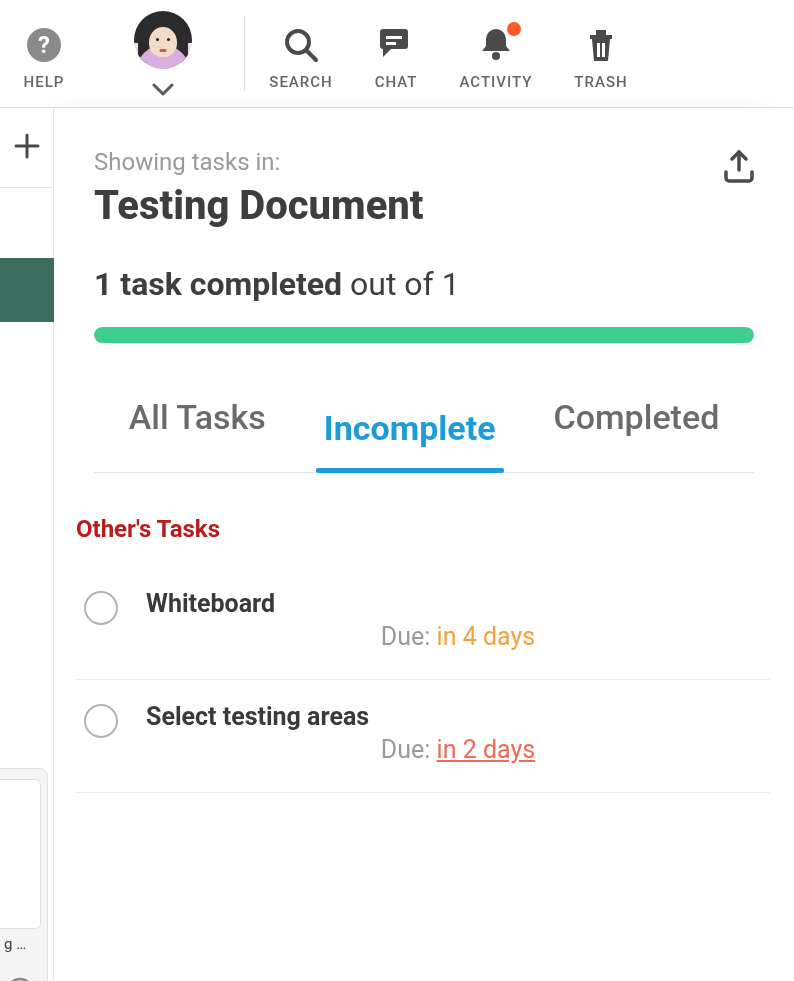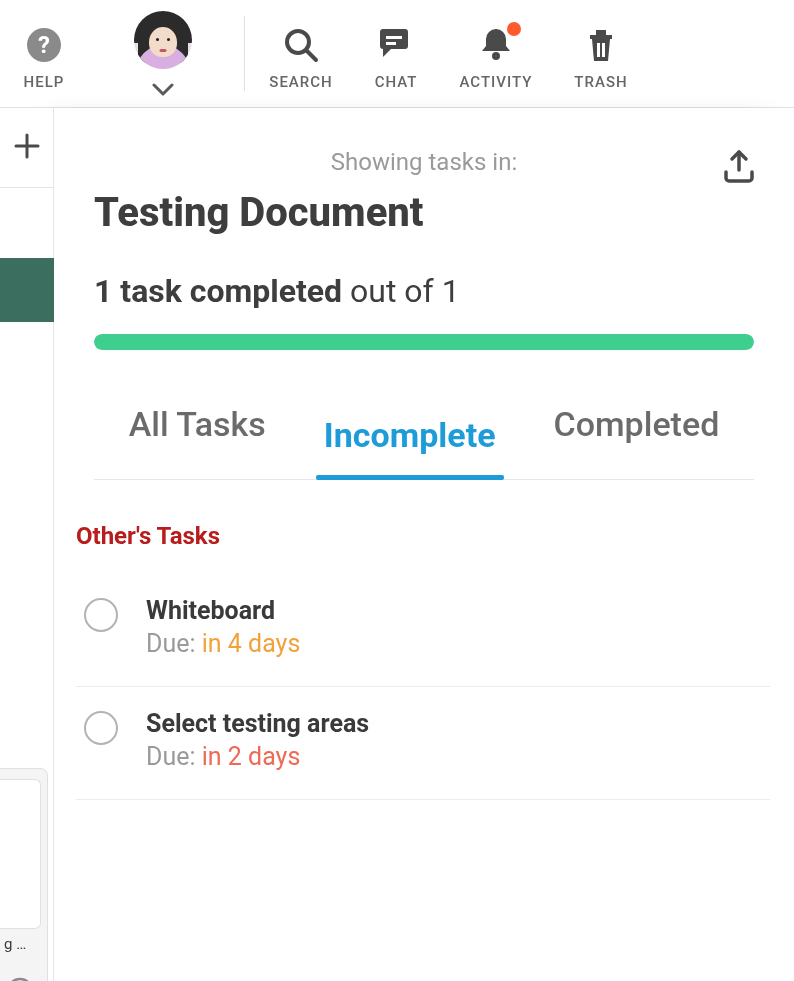--- a/index.html
+++ b/index.html
@@ -181,22 +181,21 @@
     background: #fff;
     box-shadow: -14px 0 24px -12px rgba(0,0,0,0.18);
     padding: 0;
   }
   .panel-inner {
     padding: 40px 40px 0 40px;
   }
   .showing-label {
     font-size: 24px;
     color: #9a9a9a;
-    margin-bottom: 13px;
-    text-align: center;
+    margin-bottom: 6px;
   }
   .doc-title {
     font-size: 40px;
     font-weight: 800;
     color: #3e3e3e;
     margin-bottom: 36px;
   }
   .export-btn {
     position: absolute;
     top: 40px; right: 36px;
@@ -279,23 +278,24 @@
   .task-body { flex: 1; }
   .task-title {
     font-size: 25px;
     font-weight: 700;
     color: #3a3a3a;
     margin-bottom: 4px;
   }
   .task-due {
     font-size: 25px;
     color: #9a9a9a;
+    text-align: center;
   }
   .due-orange { color: #f2a13b; }
-  .due-red { color: #ee6a55; }
+  .due-red { color: #ee6a55; text-decoration: underline; }
 
 </style>
 </head>
 <body>
 
 <div class="toolbar">
 
   <div class="toolbar-item toolbar-help">
     <span>
       <svg width="40" height="40" viewBox="0 0 40 40">

